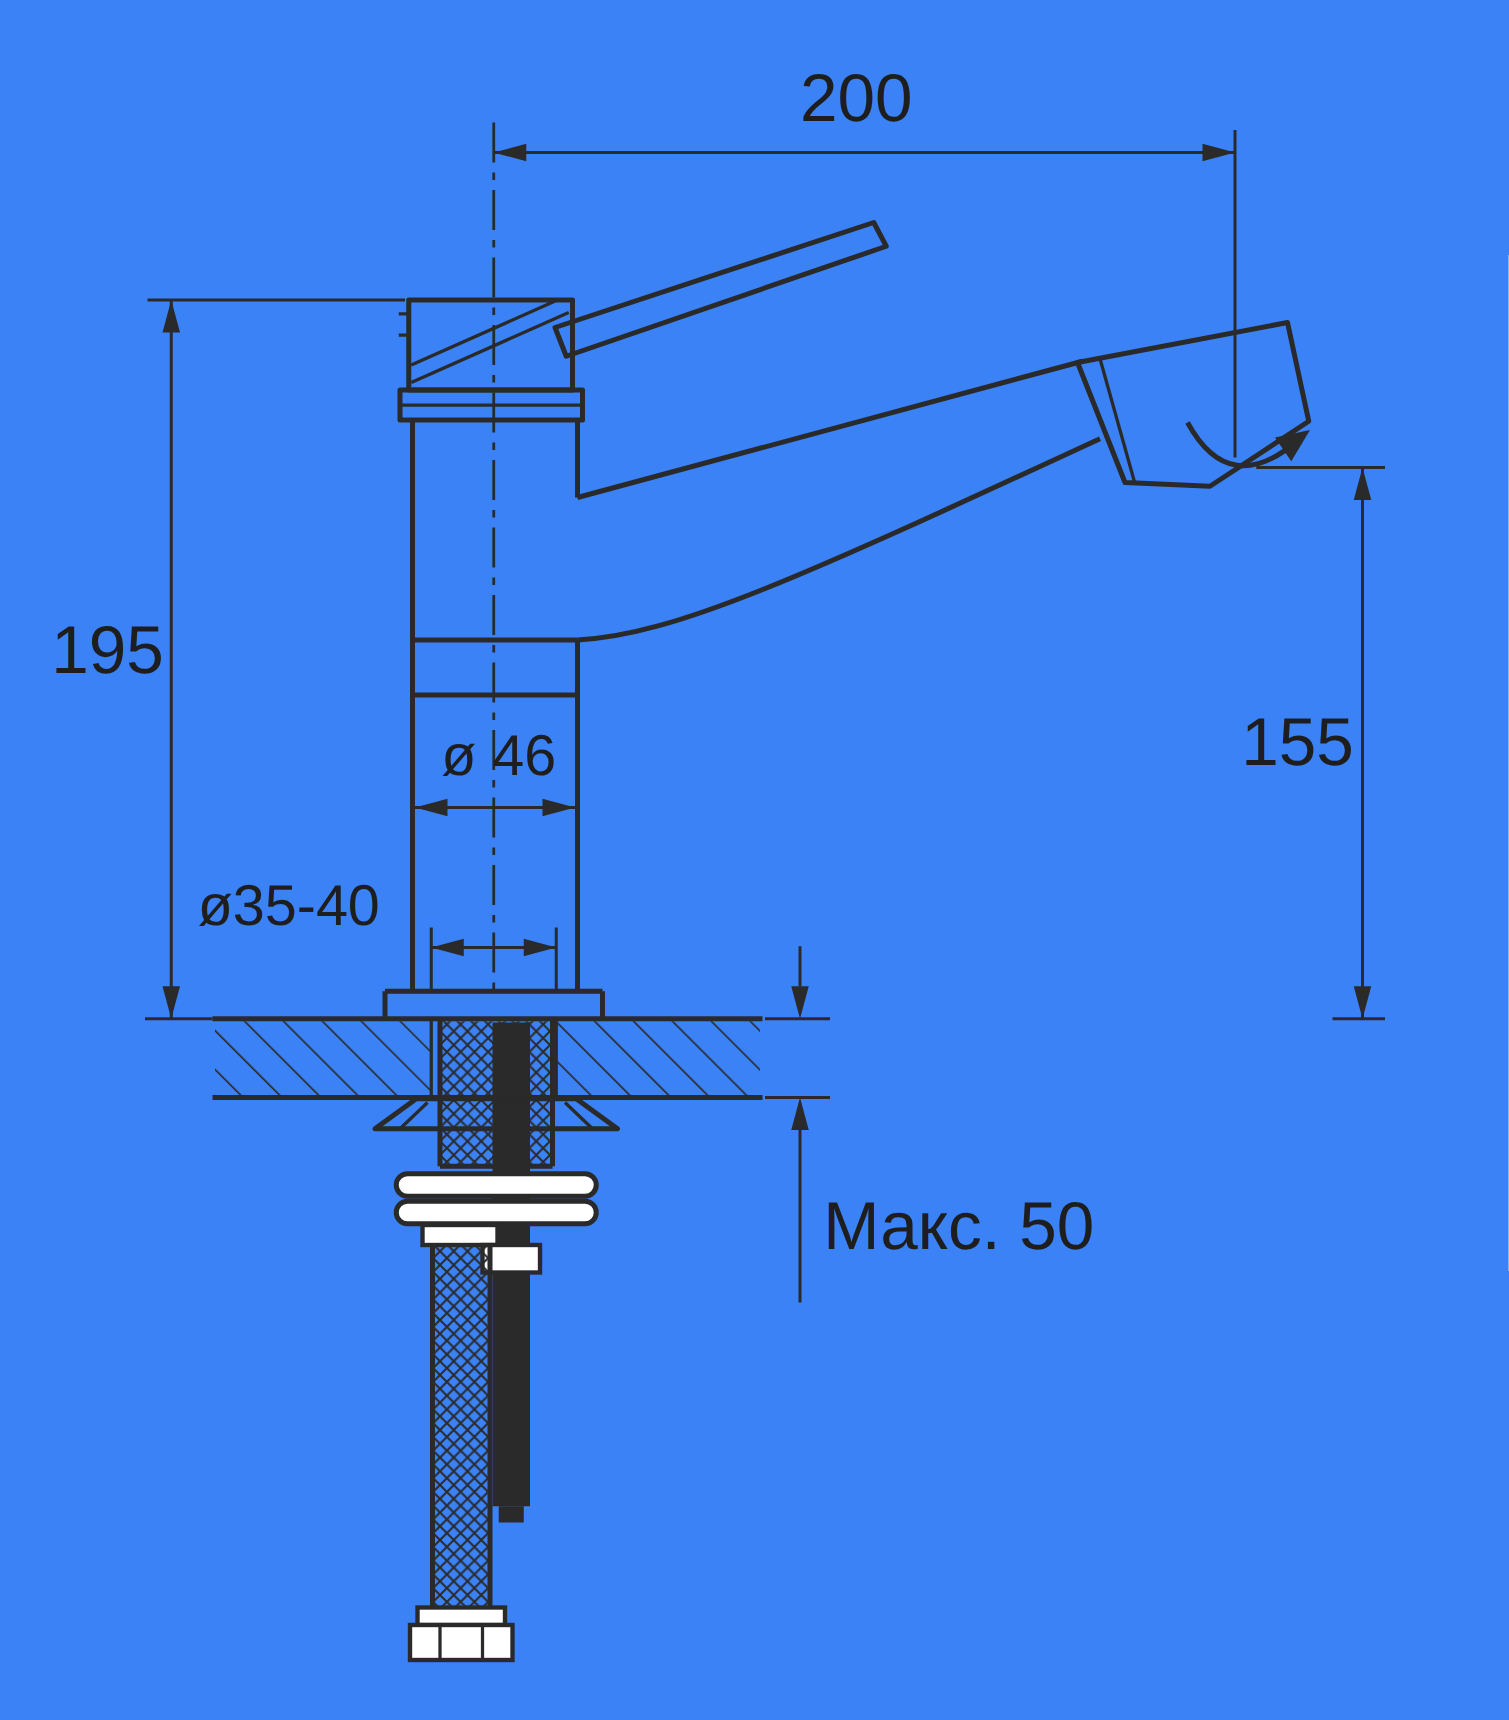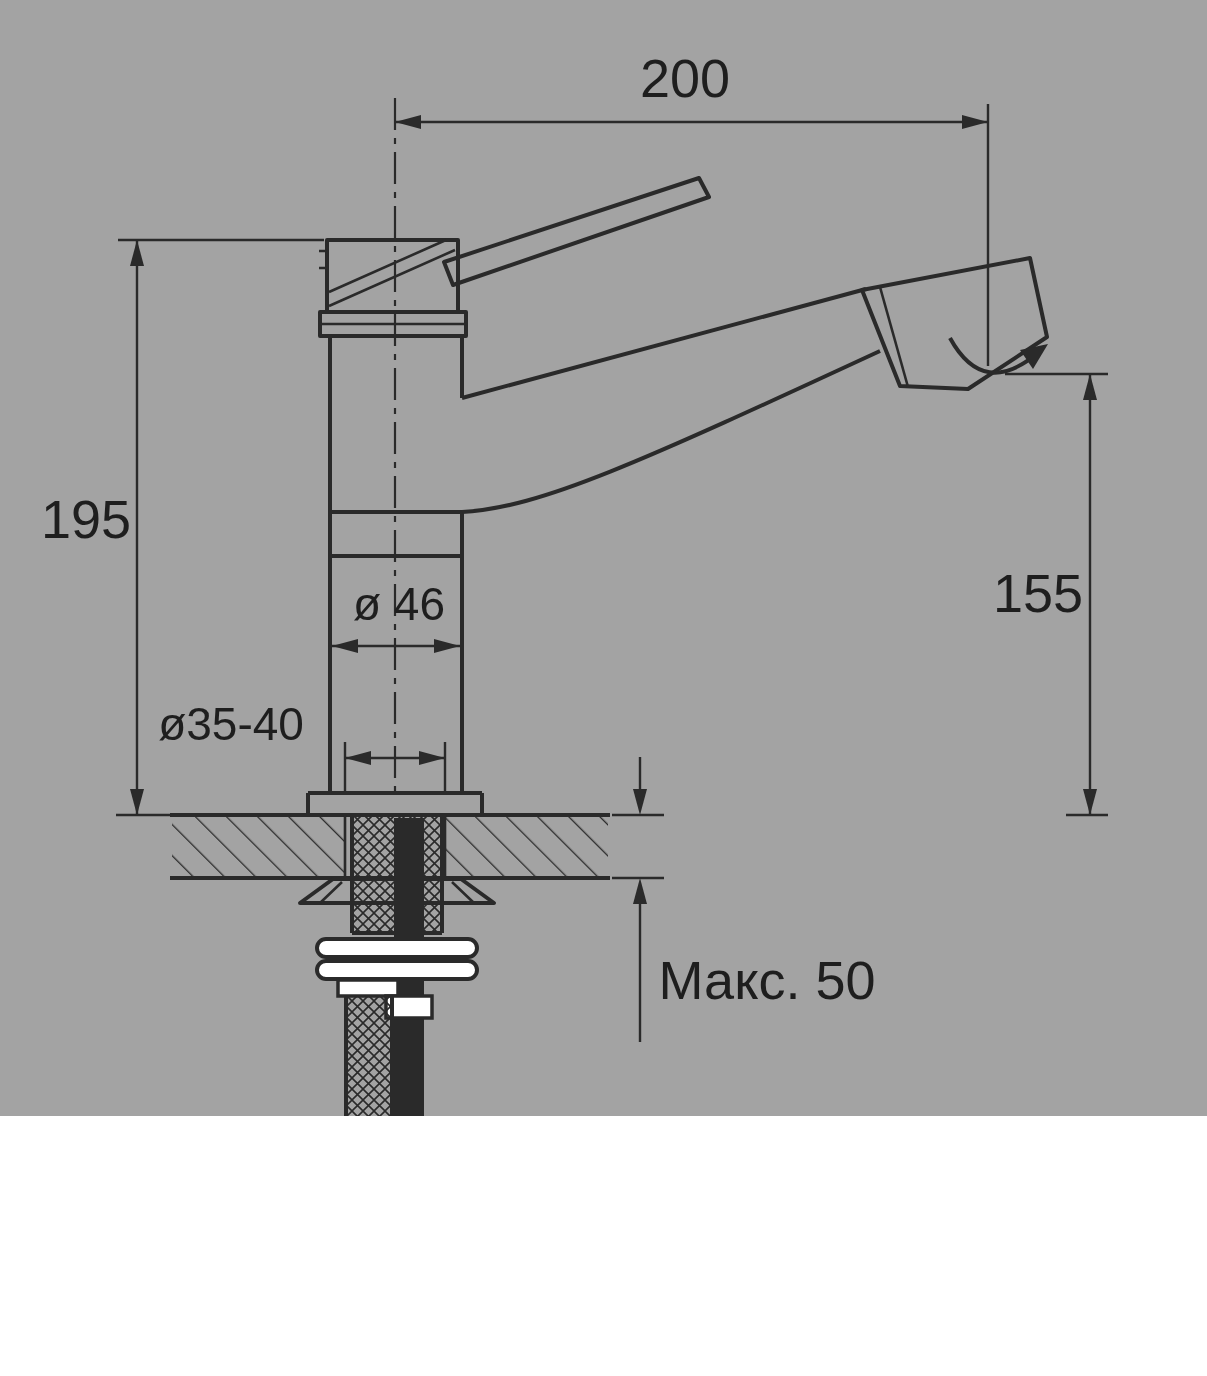--- a/index.html
+++ b/index.html
@@ -1,18 +1,18 @@
 <!DOCTYPE html>
 <html><head>
 <meta charset="utf-8">
 <style>
   html, body { margin: 0; padding: 0; background: #ffffff; }
   .canvas {
-    width: 1207px; height: 1116px;
-    position: relative; background: #a3a3a3;
+    width: 1207px; height: 1376px;
+    position: relative; background: #3b82f6;
     font-family: "Liberation Sans", sans-serif;
   }
   svg { display: block; }
   .draw   { stroke: #2a2a2a; stroke-width: 4; fill: none; stroke-linejoin: round; stroke-linecap: butt; }
   .draw-thin { stroke: #2a2a2a; stroke-width: 2.6; fill: none; }
   .dim    { stroke: #2a2a2a; stroke-width: 2.4; fill: none; }
   .center { stroke: #2a2a2a; stroke-width: 2.2; fill: none; stroke-dasharray: 32 8 6 8; }
   .arrow  { fill: #2a2a2a; stroke: none; }
   .dim-text { font-family: "Liberation Sans", sans-serif; fill: #1e1e1e; text-anchor: middle; }
   .fill-dark { fill: #2a2a2a; stroke: none; }

